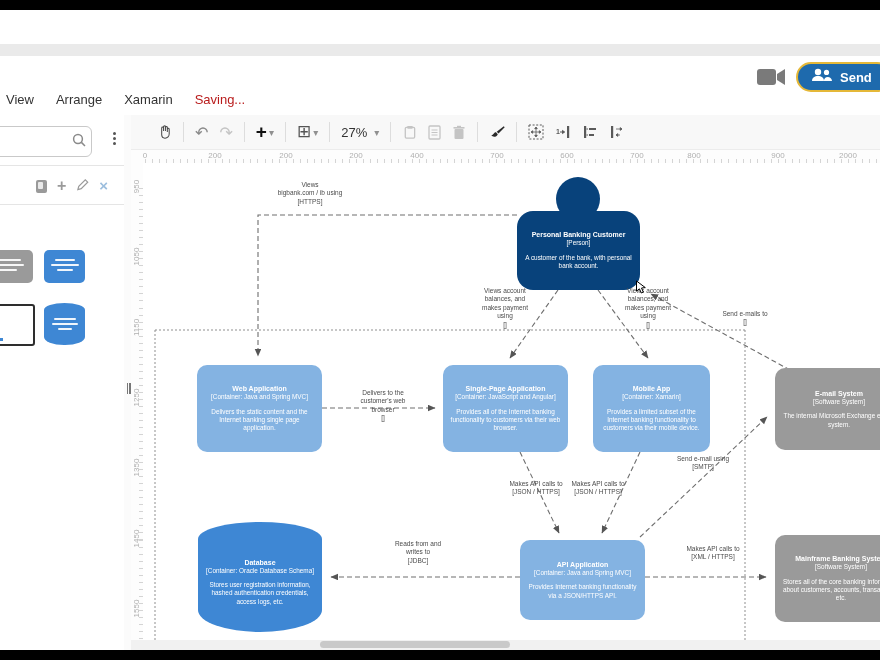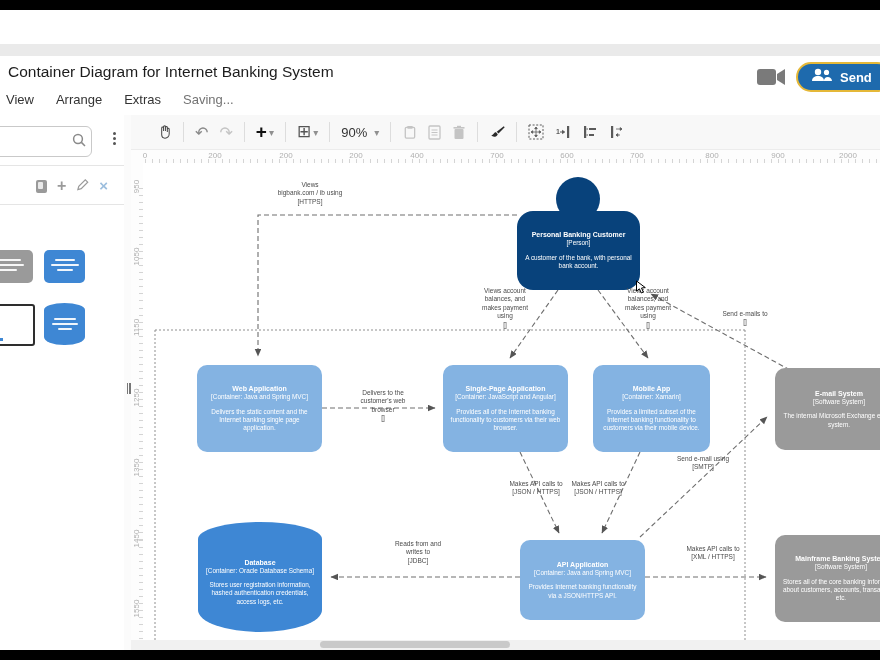--- a/index.html
+++ b/index.html
@@ -9,21 +9,21 @@
 
   
   .bar-black-top{left:0;top:0;width:880px;height:10px;background:#000;}
   .url-row{left:0;top:10px;width:880px;height:34px;background:#fff;border-bottom:1px solid #e2e2e2;}
   .url-text{left:4px;top:9px;font-size:11.5px;color:#3c3c3c;}
   .gray-strip{left:0;top:44px;width:880px;height:12px;background:#eaeaea;}
   .header{left:0;top:56px;width:880px;height:59px;background:#fff;border-bottom:1px solid #d9d9d9;}
   .title{left:8px;top:7px;font-size:15.5px;color:#1d1d1d;}
   .menu-row{left:6px;top:36px;font-size:13px;color:#333;display:flex;gap:22px;}
   .menu-item{cursor:default;}
-  .menu-status{color:#737373;}
+  .menu-status{color:#b91c1c;}
   .cam{left:756px;top:10px;width:30px;height:22px;}
   .share-btn{left:796px;top:6px;height:30px;min-width:96px;background:#1e6aad;border:2px solid #e5b838;
              border-radius:17px;display:flex;align-items:center;gap:7px;padding:0 13px;box-sizing:border-box;}
   .share-label{color:#fff;font-size:13px;font-weight:bold;}
 
   
   .sidebar{left:0;top:115px;width:124px;height:535px;background:#fff;border-right:1px solid #ddd;}
   .search-row{left:0;top:0;width:124px;height:50px;border-bottom:1px solid #e5e5e5;}
   .search-box{left:-14px;top:11px;width:104px;height:29px;background:#fff;border:1px solid #c9c9c9;border-radius:6px;}
   .search-ico{left:72px;top:18px;}
@@ -102,42 +102,41 @@
 </head>
 <body>
 
 <div class="app">
 
   <div class="abs bar-black-top"></div>
 
   <div class="abs gray-strip"></div>
 
   <div class="abs header">
-    <div class="abs title">Container Diagram for Internet Banking System</div>
     <div class="abs cam">
       <svg width="30" height="22" viewBox="0 0 30 22">
           <rect x="1" y="3" width="19" height="16" rx="3" fill="#7a7a7a"></rect>
           <path d="M21 8l8-5v16l-8-5z" fill="#7a7a7a"></path>
         </svg>
     </div>
     <div class="abs share-btn">
       <span>
         <svg width="22" height="14" viewBox="0 0 22 14">
             <circle cx="7" cy="4" r="3.2" fill="#fff"></circle>
             <path d="M1 13c0-3.2 2.7-5 6-5s6 1.8 6 5z" fill="#fff"></path>
             <circle cx="15.5" cy="4.4" r="2.6" fill="#fff"></circle>
             <path d="M12.8 13c.4-2.6 1.6-4 4-4 2 0 4 1.4 4.2 4z" fill="#fff"></path>
           </svg>
       </span>
       <span class="share-label">Send</span>
     </div>
     <div class="abs menu-row">
       <span class="menu-item">View</span>
       <span class="menu-item">Arrange</span>
-      <span class="menu-item">Extras</span>
+      <span class="menu-item">Xamarin</span>
       <span class="menu-status">Saving...</span>
     </div>
   </div>
 
   <div class="abs sidebar">
     <div class="abs search-row">
       <div class="abs search-box"></div>
       <div class="abs search-ico">
         <svg width="14" height="14" viewBox="0 0 14 14">
             <circle cx="6" cy="6" r="4.4" fill="none" stroke="#8a8a8a" stroke-width="1.5"></circle>
@@ -208,21 +207,21 @@
           <span class="plusbig">+</span>
           <span class="caret">▾</span>
         </div>
       <div class="tsep"></div>
       <div class="tb">
           <span class="gridg">⊞</span>
           <span class="caret">▾</span>
         </div>
       <div class="tsep"></div>
       <div class="tb">
-          <span class="zoom-txt">90%</span>
+          <span class="zoom-txt">27%</span>
           <span class="caret" style="margin-left:7px;">▾</span>
         </div>
       <div class="tsep"></div>
       <div class="tb dis">
         <svg width="15" height="16" viewBox="0 0 16 16">
             <rect x="5.5" y="1.5" width="6" height="3" rx="1" fill="#c4c4c4"></rect>
             <rect x="3.5" y="3" width="10" height="11.5" rx="1.2" fill="none" stroke="#c4c4c4" stroke-width="1.4"></rect>
           </svg>
       </div>
       <div class="tb dis">
@@ -279,21 +278,21 @@
 
     <div class="abs hruler">
       <span style="left:14px">0</span>
       <span style="left:84px">200</span>
       <span style="left:155px">200</span>
       <span style="left:225px">200</span>
       <span style="left:286px">400</span>
       <span style="left:366px">700</span>
       <span style="left:436px">600</span>
       <span style="left:506px">700</span>
-      <span style="left:581px">800</span>
+      <span style="left:563px">800</span>
       <span style="left:647px">900</span>
       <span style="left:717px">2000</span>
     </div>
     <div class="abs vruler">
       <span style="top:19px">950</span>
       <span style="top:89px">1050</span>
       <span style="top:160px">1150</span>
       <span style="top:230px">1250</span>
       <span style="top:300px">1350</span>
       <span style="top:371px">1450</span>

